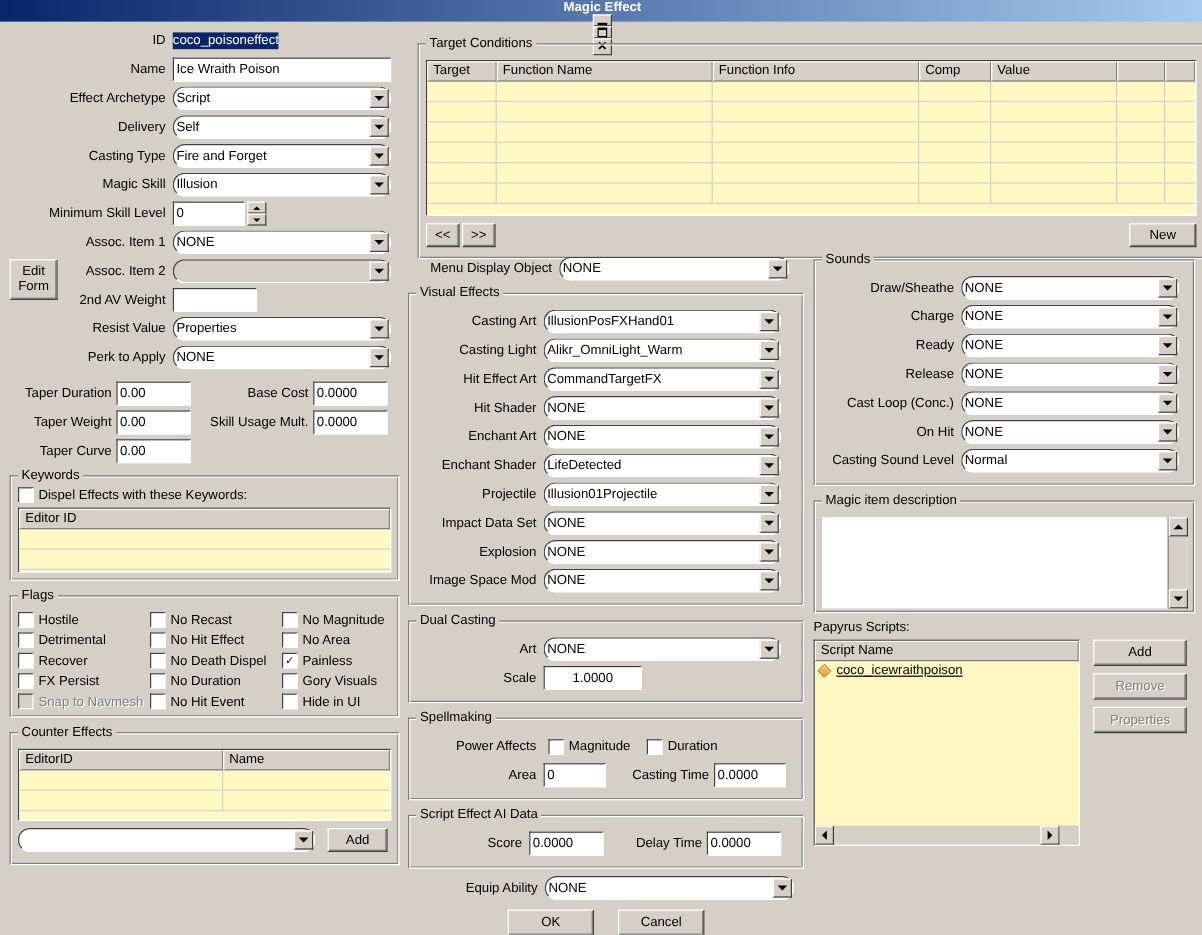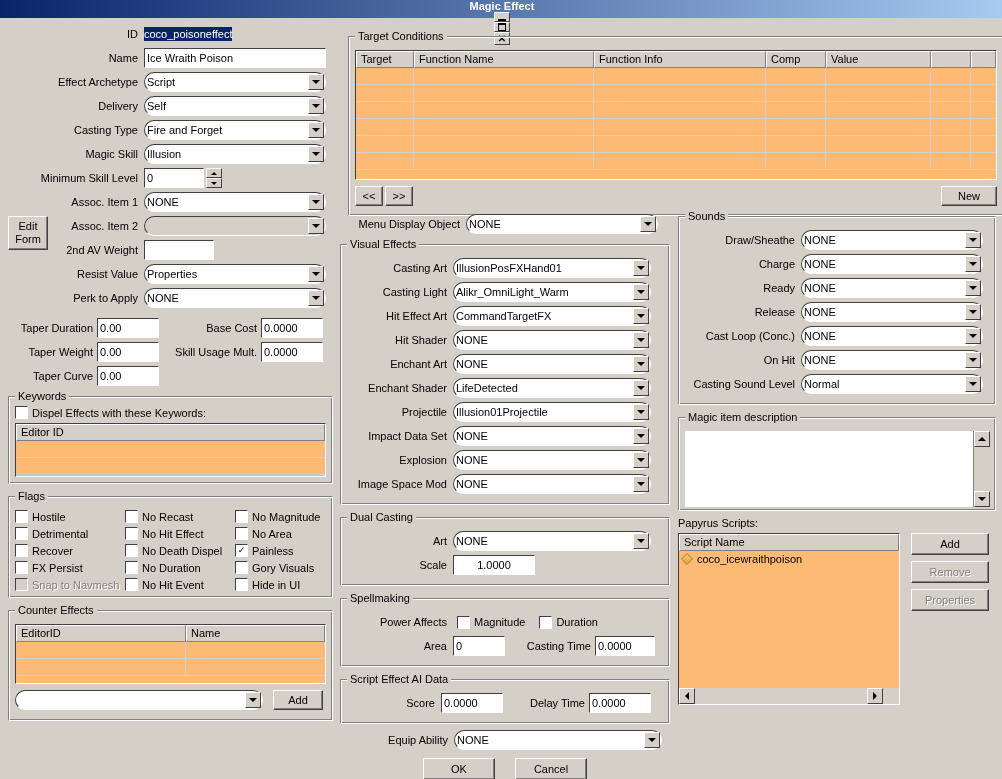--- a/index.html
+++ b/index.html
@@ -37,21 +37,21 @@
 
 
 .leftcol { position:absolute; left:8px; top:6px; width:325px; }
 .midcol  { position:absolute; left:340px; top:6px; width:330px; }
 .rightcol{ position:absolute; left:678px; top:192px; width:318px; }
 .tcgroup { position:absolute; left:340px; top:6px; width:656px; }
 
 .grid { background:#fff; border:1px solid #808080; border-top-color:#404040; border-left-color:#404040; border-right-color:#fff; border-bottom-color:#fff; position:relative; overflow:hidden;}
 .grid .hdrrow { display:flex; }
 .grid .hdr { height:17px; background:#d4d0c8; border:1px solid #fff; border-right-color:#808080; border-bottom-color:#808080; padding:1px 4px; }
-.grid .body { height:calc(100% - 17px); background:#fdba74; }
+.grid .body { height:calc(100% - 17px); background:#fef9c3;text-decoration:underline; }
 .grid .gridrow { height:17px; display:flex; border-bottom:1px solid #d4d0c8;}
 .grid .cell { border-right:1px solid #d4d0c8; }
 
 .spinbtns { display:inline-flex; flex-direction:column; margin-left:2px;}
 .spinbtns .sp { width:16px; height:10px; background:#d4d0c8; border:1px solid #fff; border-right-color:#404040; border-bottom-color:#404040; display:flex;align-items:center;justify-content:center;}
 .spinbtns .sp::after{content:"";border-left:3px solid transparent;border-right:3px solid transparent;}
 .spinbtns .up::after{border-bottom:3px solid #000;}
 .spinbtns .dn::after{border-top:3px solid #000;}
 
 .scroll-v { position:absolute; right:0; top:0; bottom:0; width:16px; background:#d4d0c8; border-left:1px solid #808080;}

